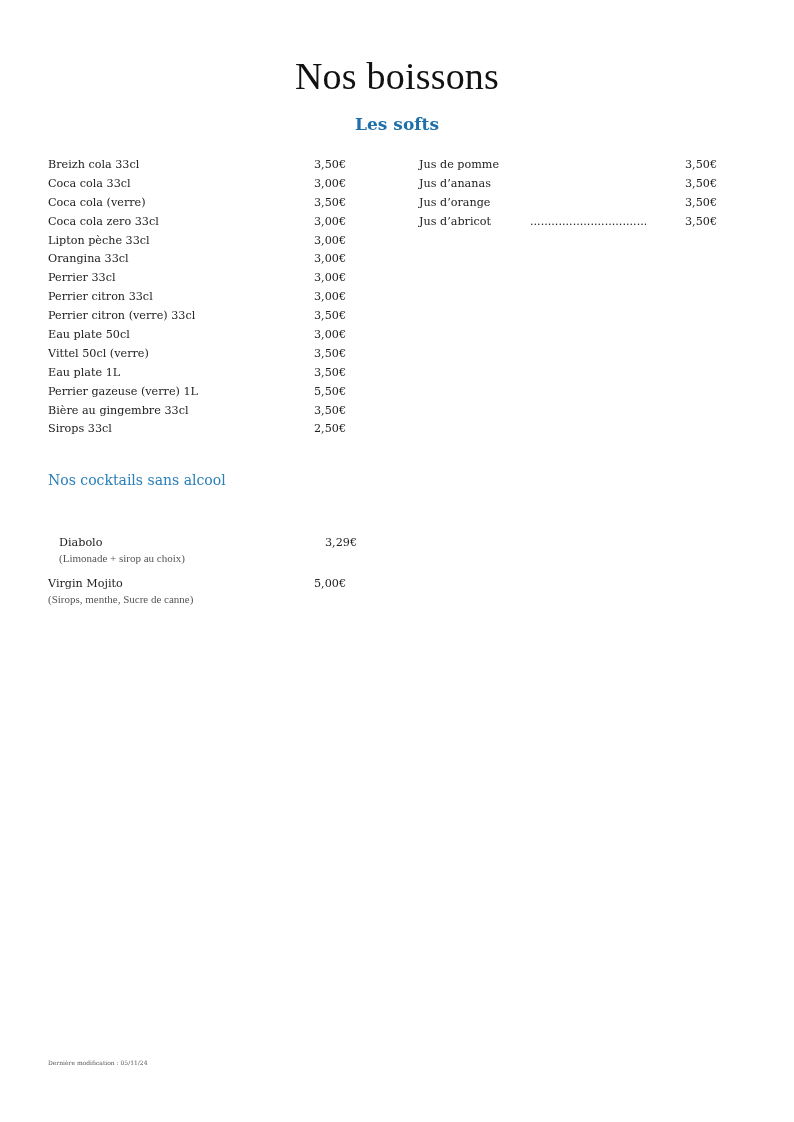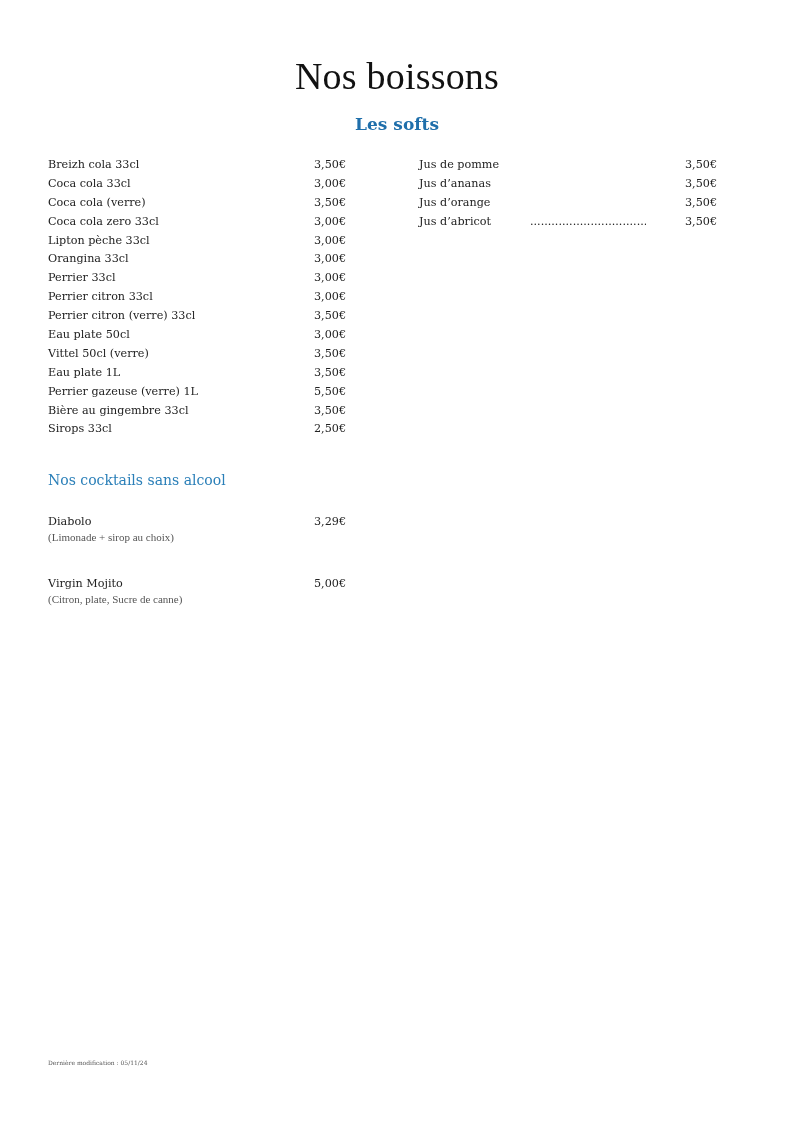--- a/index.html
+++ b/index.html
@@ -129,30 +129,30 @@
       </div>
     <div class="row dotted">
         <span class="name">Jus d’abricot</span>
         <span class="dots"></span>
         <span class="price">3,50€</span>
       </div>
   </div>
 
   <div class="section2">Nos cocktails sans alcool</div>
 
-  <div class="cocktail" style="top:513px;">
+  <div class="cocktail" style="top:534px;margin-left:11px;">
     <div class="row">
         <span class="name">Diabolo</span>
         <span class="price">3,29€</span>
       </div>
     <div class="desc">(Limonade + sirop au choix)</div>
   </div>
 
   <div class="cocktail" style="top:575px;">
     <div class="row">
         <span class="name">Virgin Mojito</span>
         <span class="price">5,00€</span>
       </div>
-    <div class="desc">(Citron, plate, Sucre de canne)</div>
+    <div class="desc">(Sirops, menthe, Sucre de canne)</div>
   </div>
 
   <div class="footer">Dernière modification : 05/11/24</div>
 </div>
 
 </body></html>

